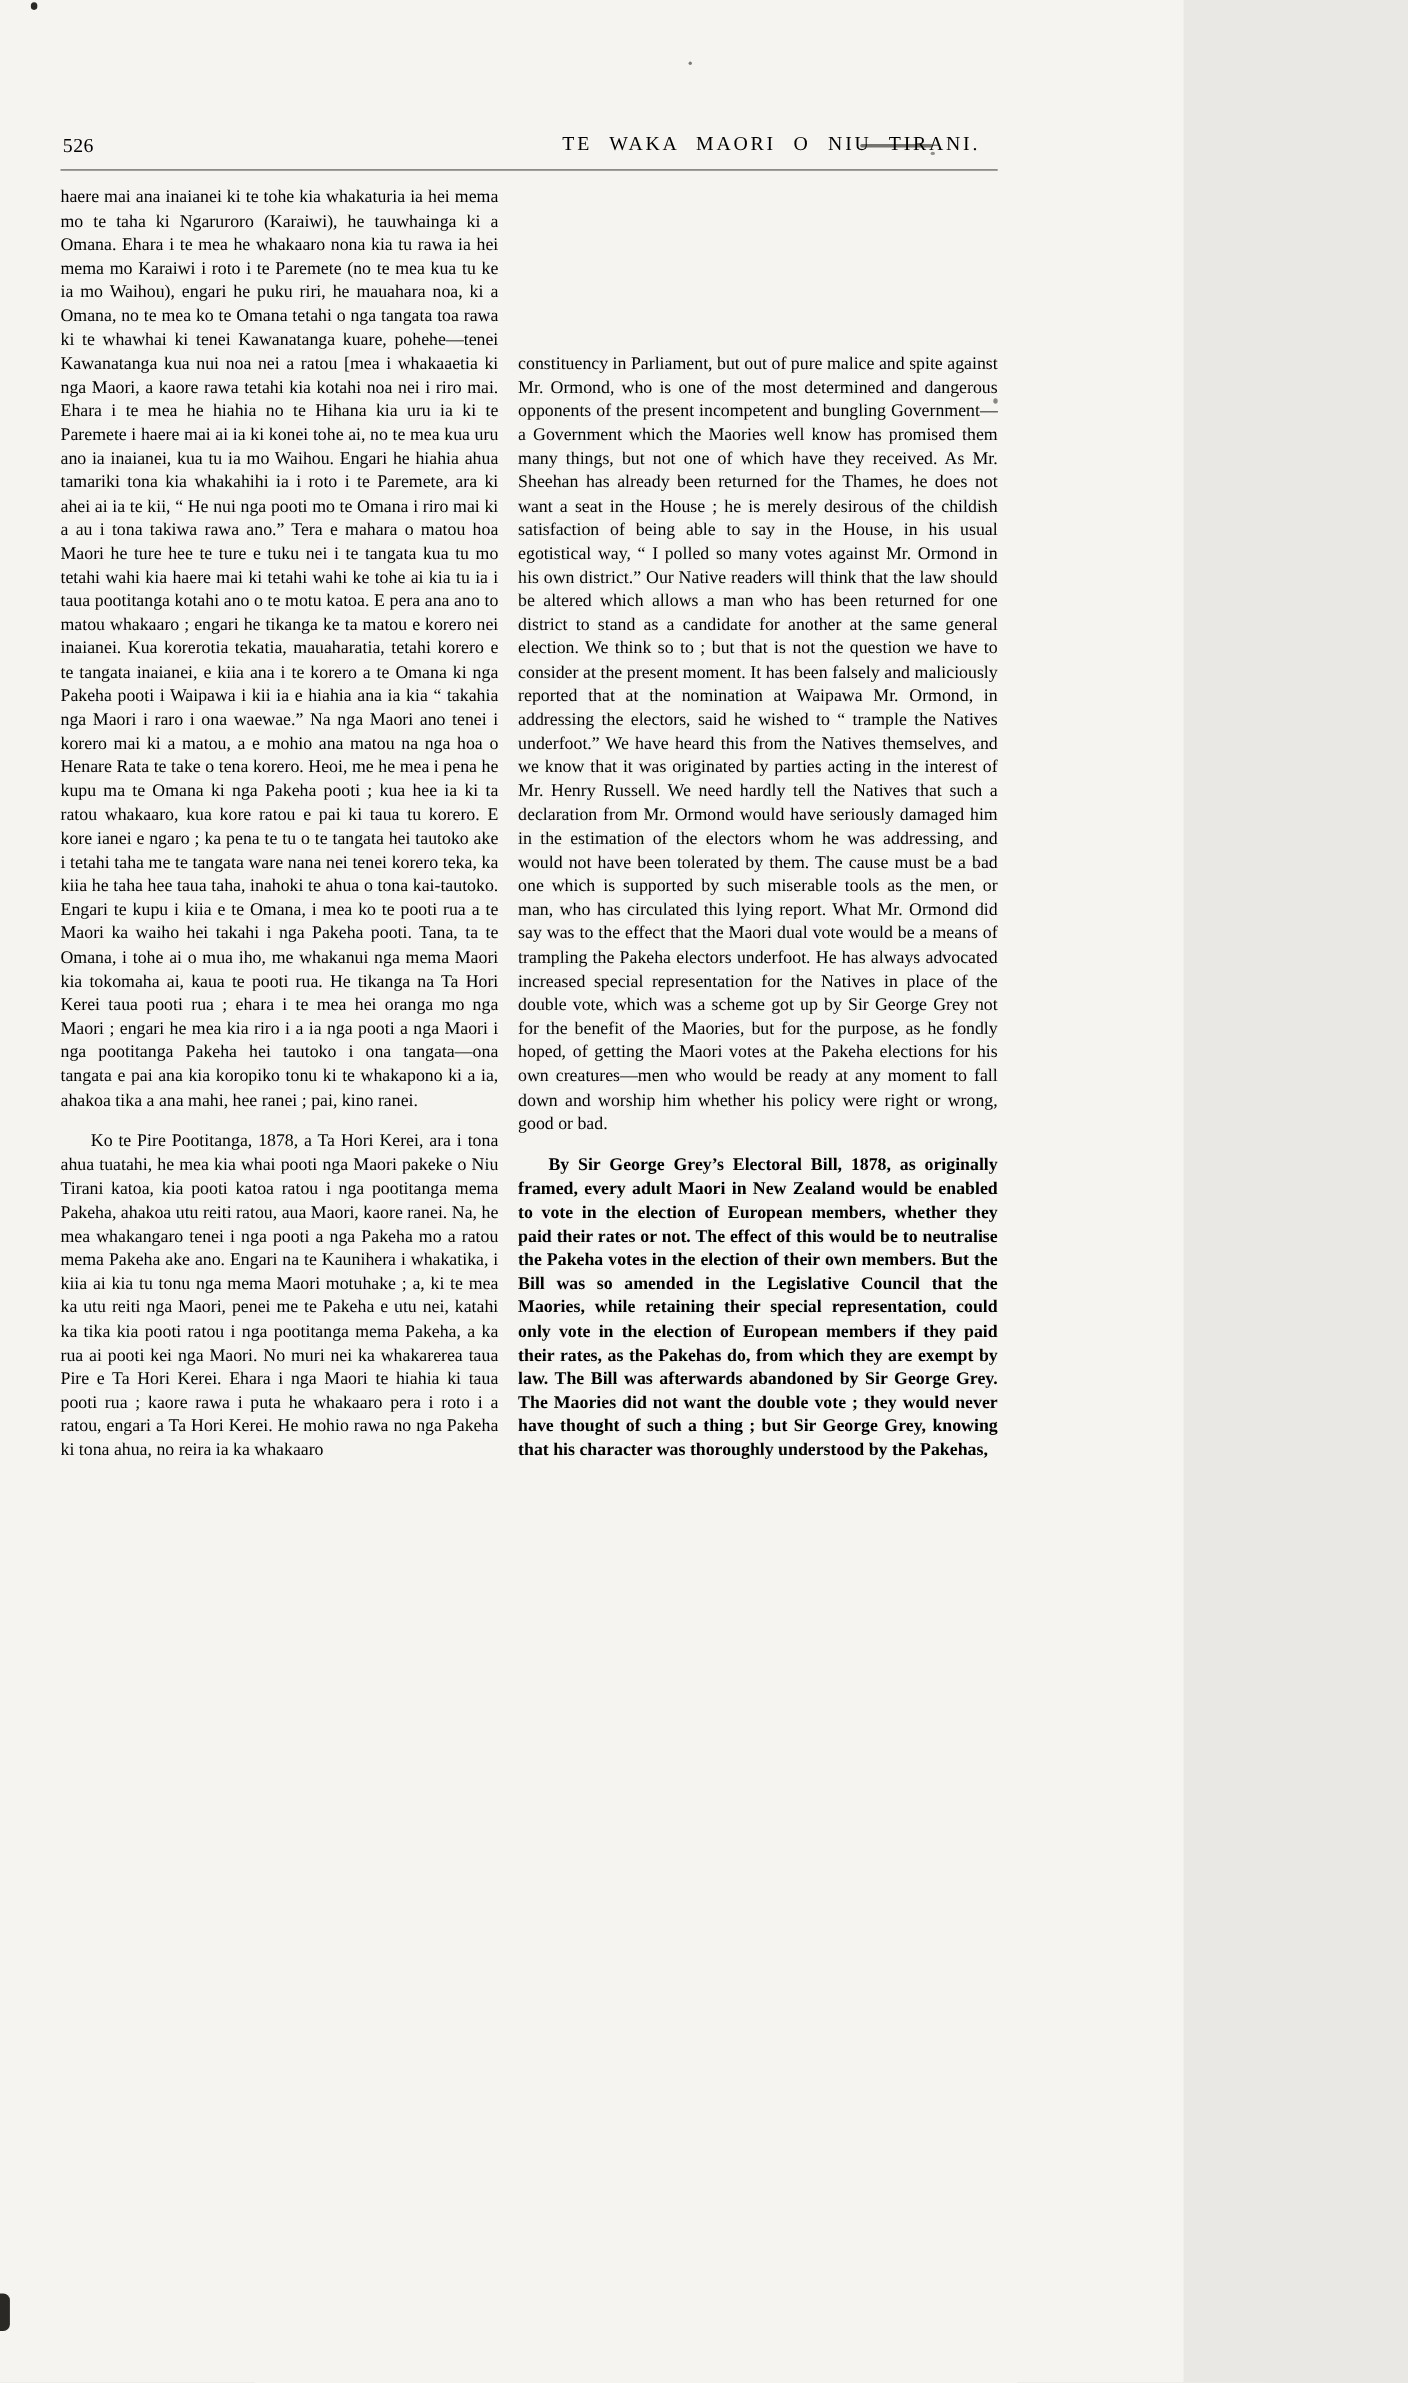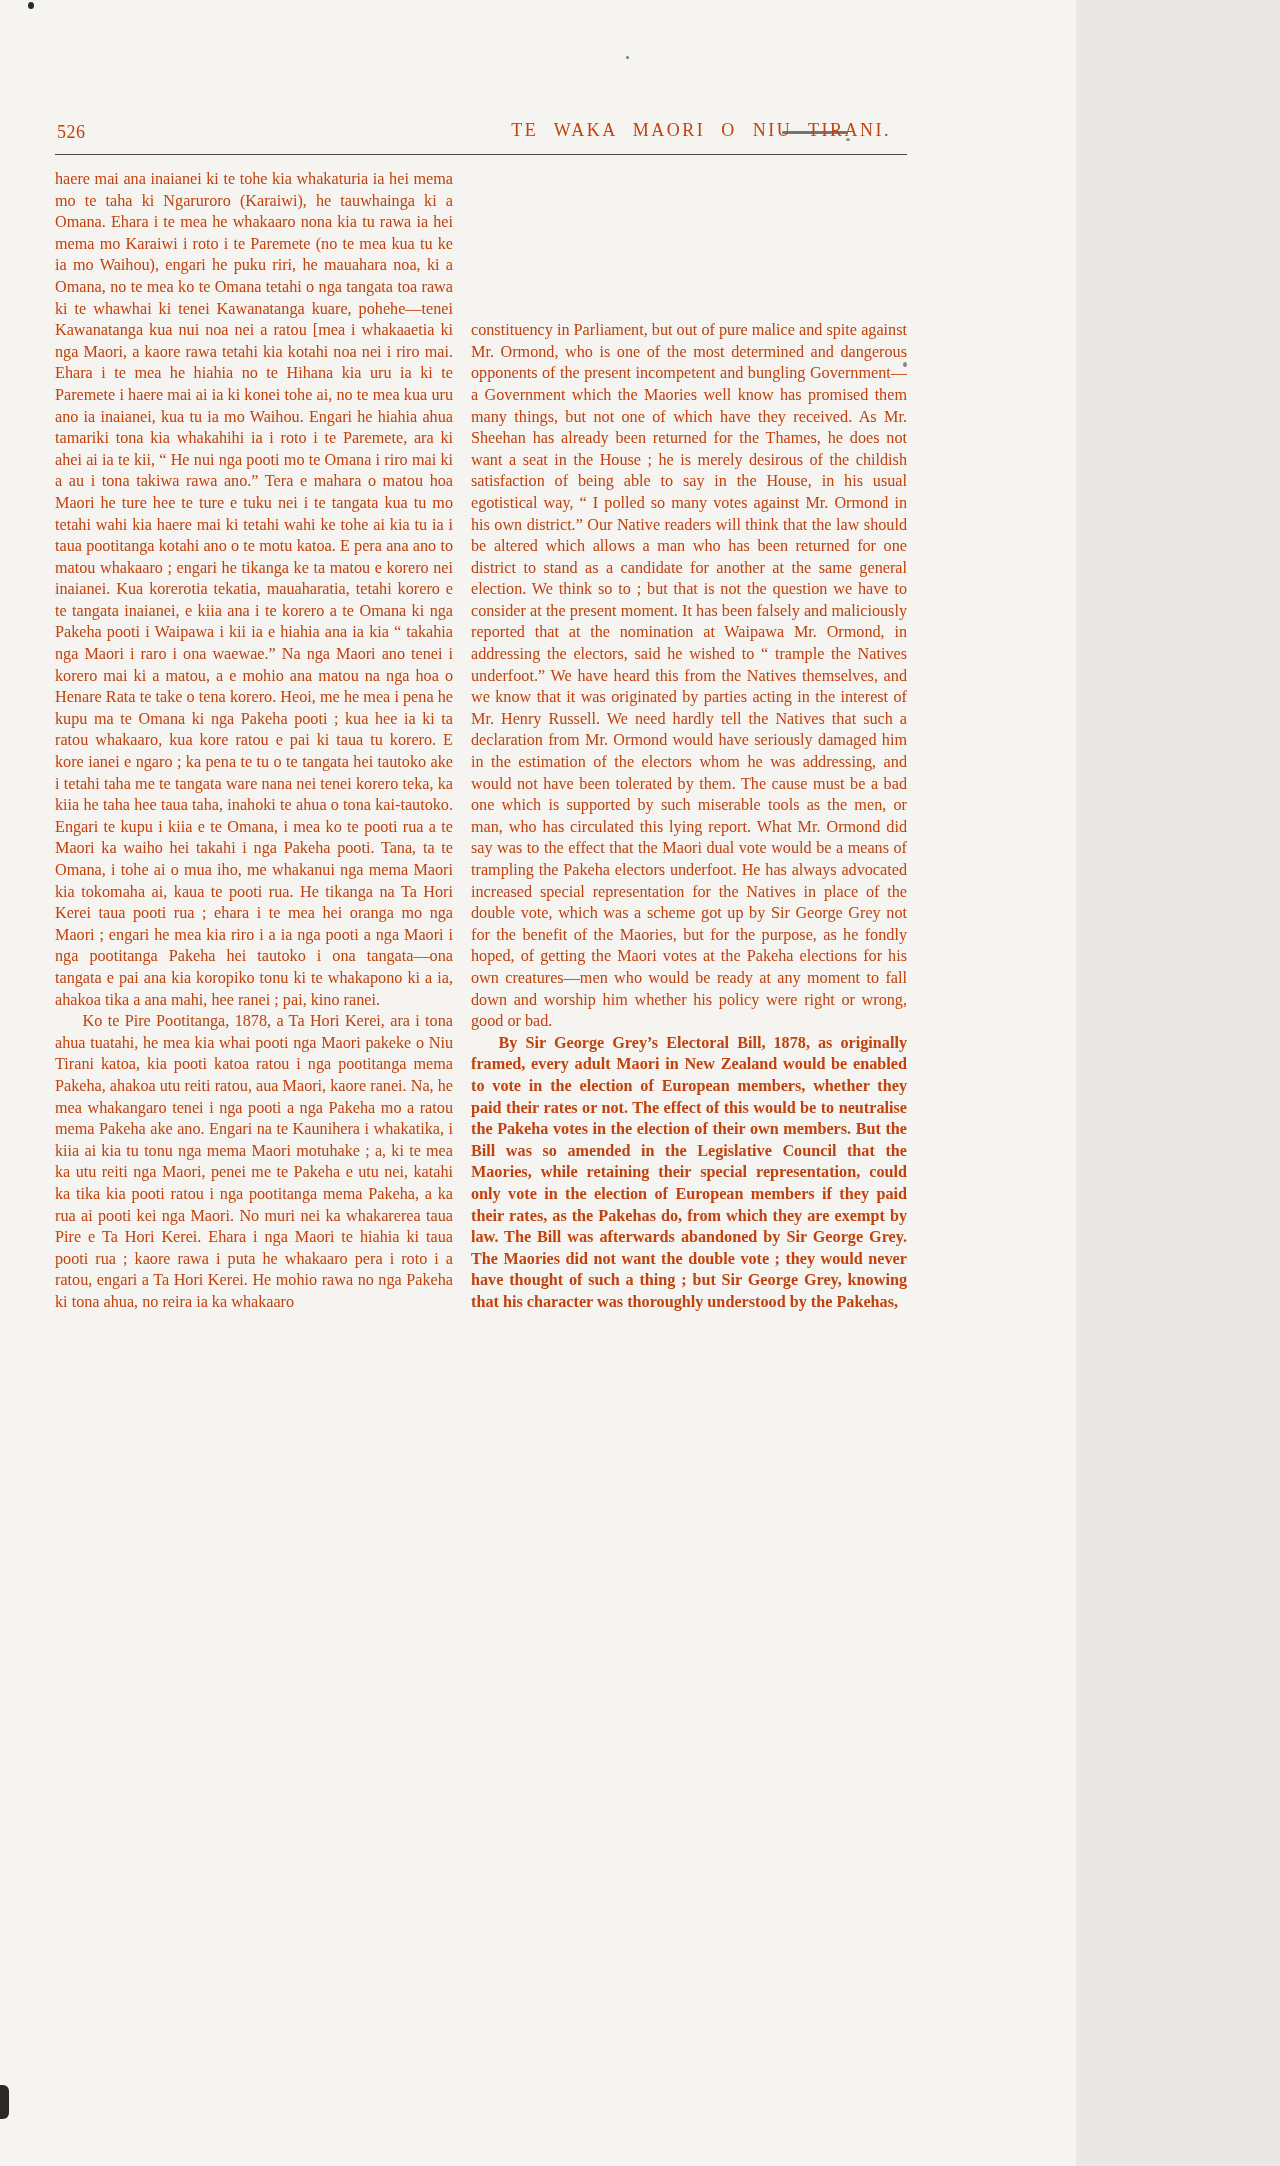--- a/index.html
+++ b/index.html
@@ -7,21 +7,21 @@
     padding: 0;
     background: #e9e8e4;
   }
   .page {
     position: relative;
     width: 1076px;
     height: 2166px;
     background: #f5f4f0;
     overflow: hidden;
     font-family: "Liberation Serif", "DejaVu Serif", serif;
-    color: #c2410c;
+    color: #000000;
   }
   .content {
     position: absolute;
     left: 55px;
     top: 100px;
     width: 852px;
   }
   .masthead {
     position: relative;
     height: 34px;
@@ -65,20 +65,21 @@
   .col {
     font-size: 16.2px;
     line-height: 21.6px;
     text-align: justify;
   }
   .col p {
     margin: 0;
   }
   .col p + p {
     text-indent: 1.7em;
+    margin-top: 16px;
   }
   .col-left {
     width: 398px;
   }
   .col-divider {
     width: 0;
     border-left: 1px solid #8a8880;
     margin: 0 8px 0 9px;
   }
   .col-right {

